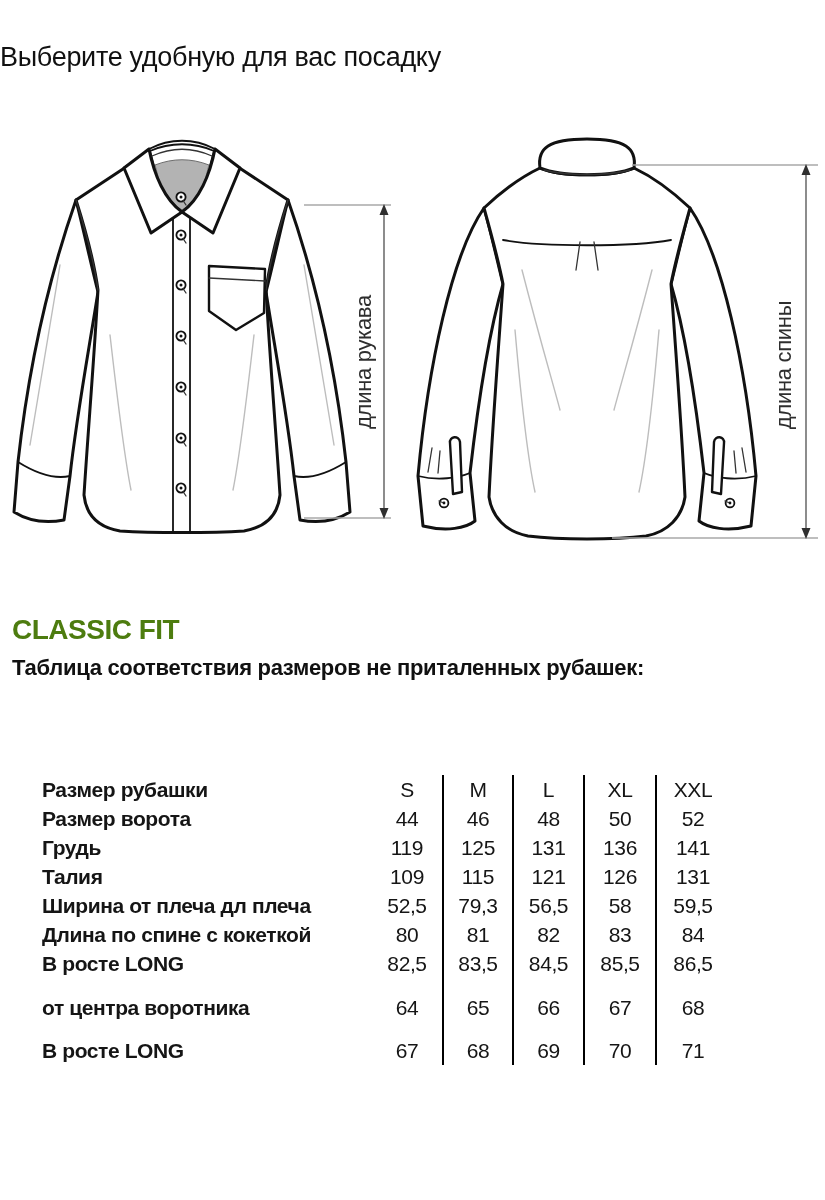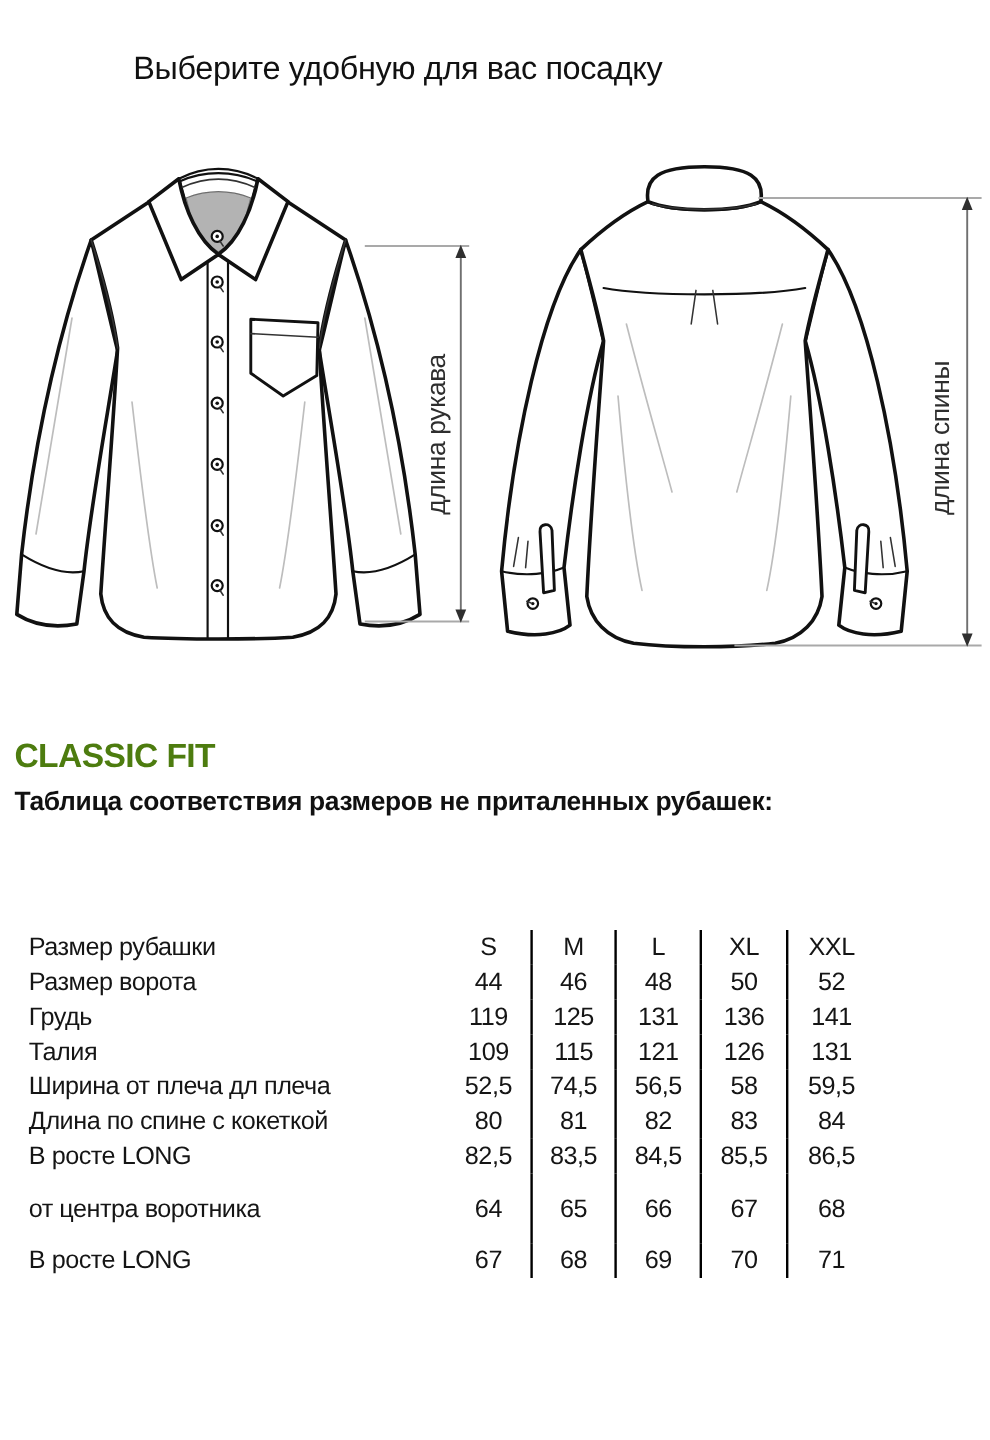--- a/index.html
+++ b/index.html
@@ -4,21 +4,21 @@
 <style>
   * { margin:0; padding:0; box-sizing:border-box; }
   html,body { background:#ffffff; }
   .page {
     position:relative; width:825px; height:1200px; margin:0 auto;
     background:#ffffff; overflow:hidden;
     font-family:"Liberation Sans", sans-serif; color:#151515;
   }
   .title {
     position:absolute; top:42px; left:0; width:663px;
-    text-align:center; font-size:27px; font-weight:400;
+    text-align:left; font-size:27px; font-weight:400;
     letter-spacing:-0.3px; color:#111;
   }
   .illustration { position:absolute; top:120px; left:0; width:825px; height:460px; }
 
   .fit-heading {
     position:absolute; top:614px; left:12px;
     font-size:28px; font-weight:700; letter-spacing:-0.5px; color:#4d7c0f;
   }
   .fit-subtitle {
     position:absolute; top:655px; left:12px;
@@ -31,22 +31,22 @@
     grid-template-columns:372px 70px 70px 71px 72px 74px;
     grid-template-rows:29px 29px 29px 29px 29px 29px 29px 58px 29px;
     width:729px;
   }
   .t-row { display:contents; }
   .cell {
     display:flex; align-items:center; justify-content:center;
     font-size:21px; letter-spacing:-0.4px; color:#151515; line-height:27px;
   }
   .cell.label {
-    justify-content:flex-start; padding-left:24px;
-    flex-direction:column; align-items:flex-start; justify-content:center;
+    justify-content:flex-start; padding-left:42px;
+    flex-direction:column; align-items:flex-start; justify-content:center;font-weight:bold;
   }
   .cell.sep { border-left:2px solid #000; }
 
   
   .outline { fill:#ffffff; stroke:#111; stroke-width:3; stroke-linejoin:round; stroke-linecap:round; }
   .outline2 { fill:#ffffff; stroke:#111; stroke-width:2.4; stroke-linejoin:round; stroke-linecap:round; }
   .seam { fill:none; stroke:#111; stroke-width:1.8; stroke-linecap:round; }
   .seam-thin { fill:none; stroke:#333; stroke-width:1.3; stroke-linecap:round; }
   .fold { fill:none; stroke:#bdbdbd; stroke-width:1.4; stroke-linecap:round; }
   .ext-line { stroke:#a9a9a9; stroke-width:1.7; }
@@ -237,21 +237,21 @@
       <div class="cell val">109</div>
       <div class="cell val sep">115</div>
       <div class="cell val sep">121</div>
       <div class="cell val sep">126</div>
       <div class="cell val sep">131</div>
     </div>
 
     <div class="t-row">
       <div class="cell label">Ширина от плеча дл плеча</div>
       <div class="cell val">52,5</div>
-      <div class="cell val sep">74,5</div>
+      <div class="cell val sep">79,3</div>
       <div class="cell val sep">56,5</div>
       <div class="cell val sep">58</div>
       <div class="cell val sep">59,5</div>
     </div>
 
     <div class="t-row">
       <div class="cell label">Длина по спине с кокеткой</div>
       <div class="cell val">80</div>
       <div class="cell val sep">81</div>
       <div class="cell val sep">82</div>

